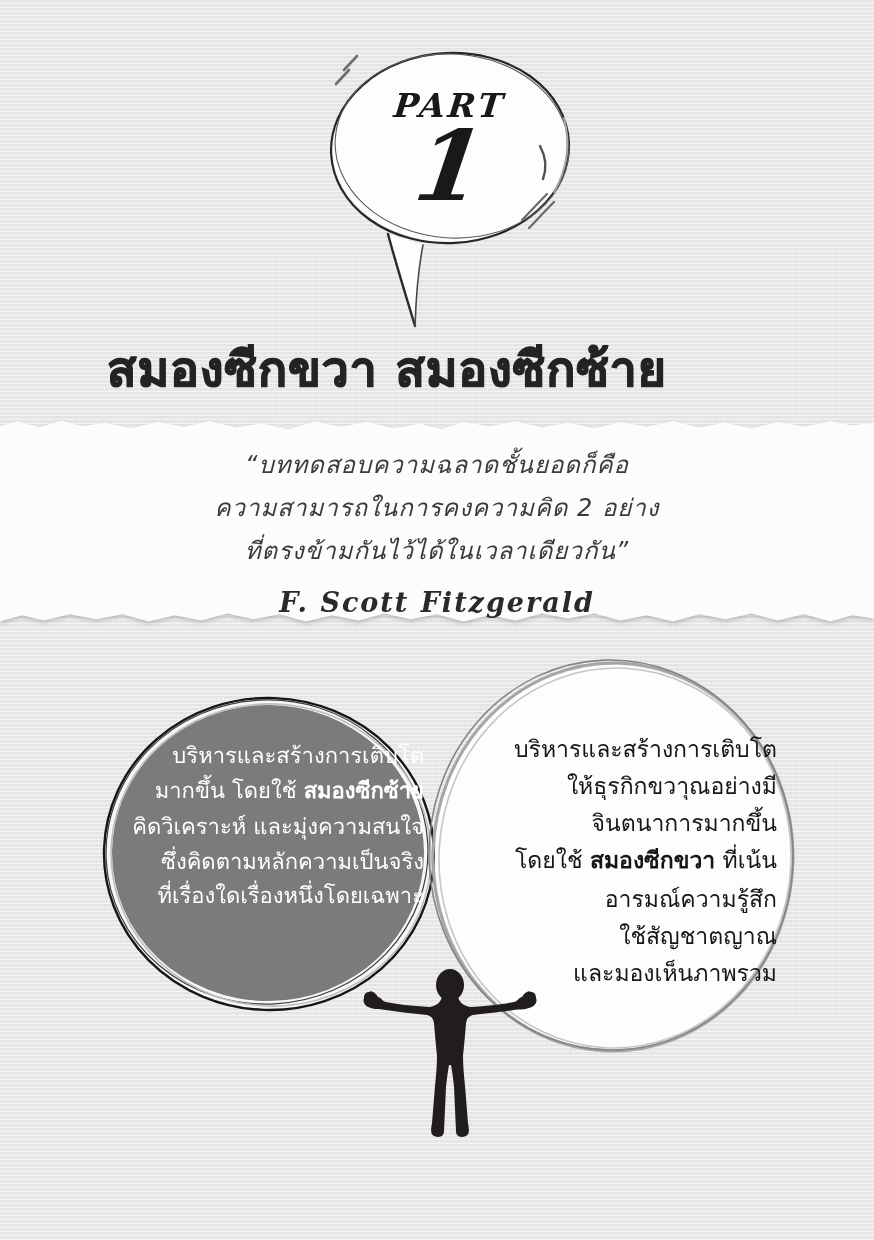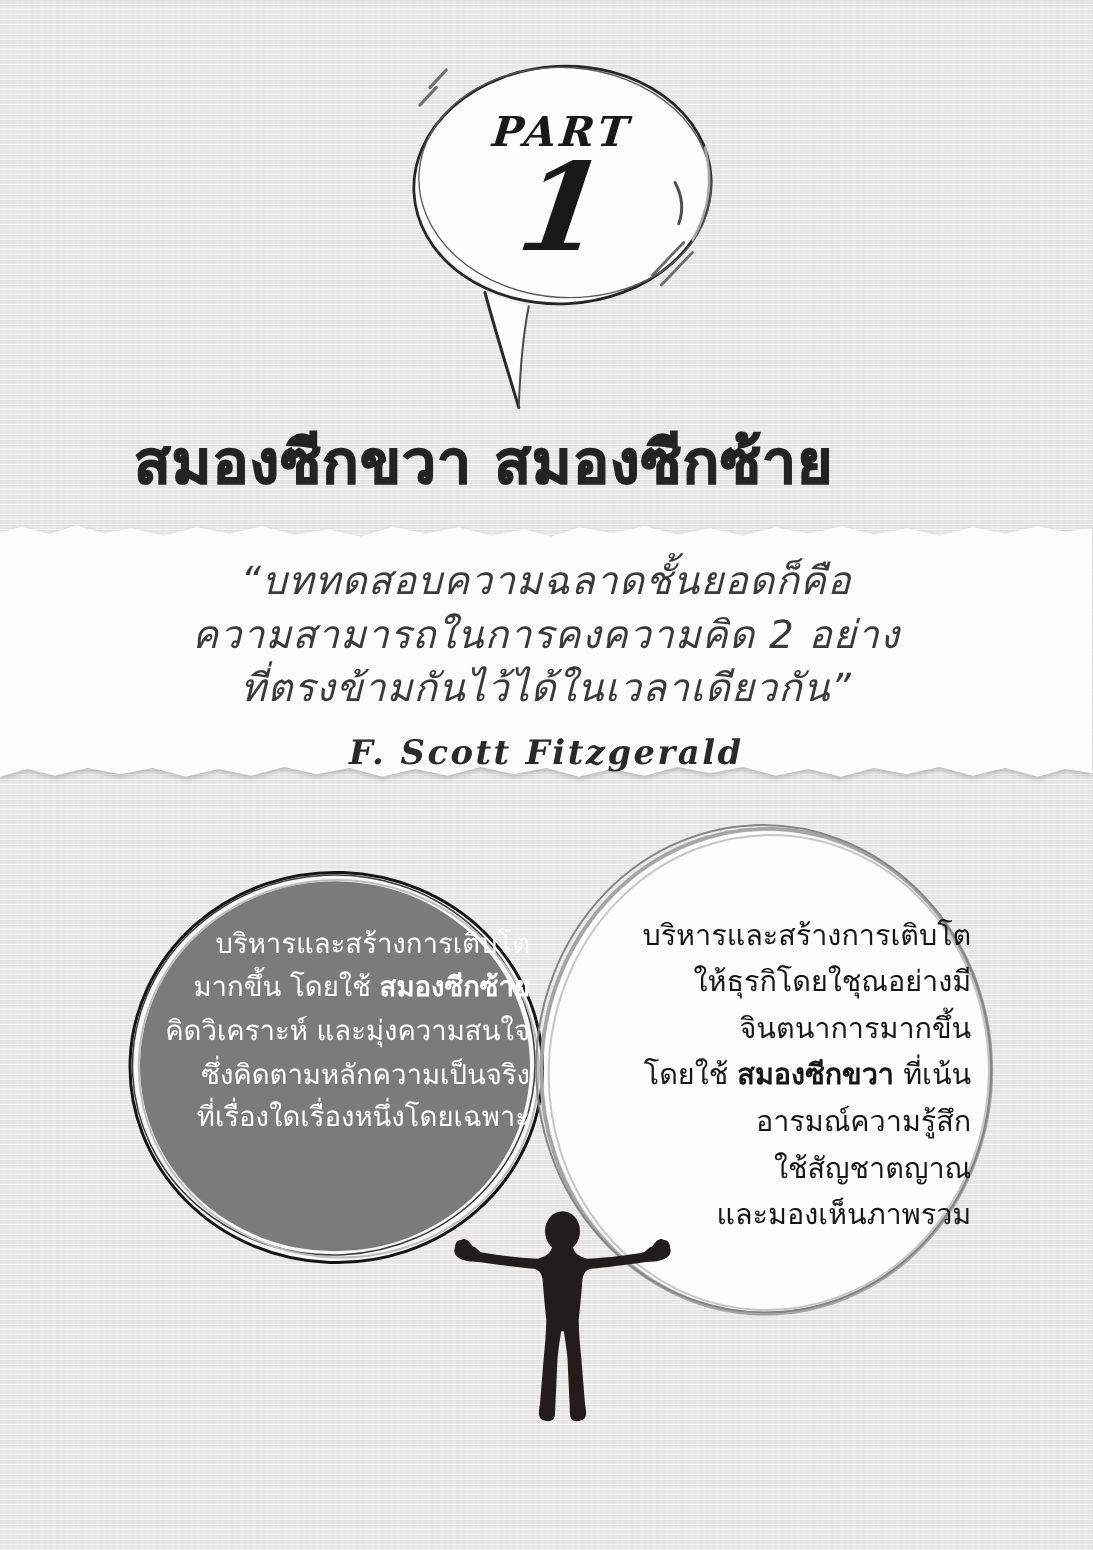--- a/index.html
+++ b/index.html
@@ -62,21 +62,21 @@
       41% 97.4%, 38% 94.8%, 35% 97.8%, 32% 94.4%, 29% 96.8%, 26% 94%, 23% 97.4%, 20% 94.8%, 17% 97.8%, 14% 94.4%,
       11% 96.8%, 8% 94.4%, 5% 97.4%, 2.5% 94.8%, 0% 97.8%
     );
   }
   .quote-block{
     left:0;top:444px;width:874px;
     text-align:center;z-index:2;
   }
   .quote-line{
     margin:0;
-    font-size:31px;line-height:43px;
+    font-size:24px;line-height:43px;
     font-style:italic;color:#3a3a3a;
     letter-spacing:1px;
   }
   .attribution{
     margin:14px 0 0 0;
     font-family:"DejaVu Serif", serif;
     font-size:27px;font-weight:bold;font-style:italic;
     color:#2a2a2a;letter-spacing:2px;
   }
   
@@ -148,21 +148,21 @@
   </div>
 
   <svg class="abs svg-layer" style="left:423px;top:655px;" width="382" height="404" viewBox="0 0 382 404">
     <ellipse cx="190" cy="202" rx="178" ry="192" fill="#fdfdfd"></ellipse>
     <ellipse cx="190" cy="202" rx="180" ry="194" fill="none" stroke="#a5a5a5" stroke-width="3" transform="rotate(1.5 190 202)"></ellipse>
     <ellipse cx="188" cy="200" rx="182" ry="195" fill="none" stroke="#858585" stroke-width="1.6" transform="rotate(-2 188 200)"></ellipse>
     <ellipse cx="192" cy="203" rx="176" ry="190" fill="none" stroke="#c6c6c6" stroke-width="1.6" transform="rotate(3 192 203)"></ellipse>
   </svg>
   <div class="abs circle-text right-text">
     <div class="tline"><span>บริหารและสร้างการเติบโต</span></div>
-    <div class="tline"><span>ให้ธุรกิโดยใชุณอย่างมี</span></div>
+    <div class="tline"><span>ให้ธุรกิกขวาุณอย่างมี</span></div>
     <div class="tline"><span>จินตนาการมากขึ้น</span></div>
     <div class="tline"><span>โดยใช้ </span><span class="b">สมองซีกขวา</span><span> ที่เน้น</span></div>
     <div class="tline"><span>อารมณ์ความรู้สึก</span></div>
     <div class="tline"><span>ใช้สัญชาตญาณ</span></div>
     <div class="tline"><span>และมองเห็นภาพรวม</span></div>
   </div>
 
   <svg class="abs man" style="left:360px;top:966px;" width="180" height="176" viewBox="0 0 180 176">
     <g fill="#201d1c">
       <ellipse cx="90" cy="19" rx="14" ry="16"></ellipse>

